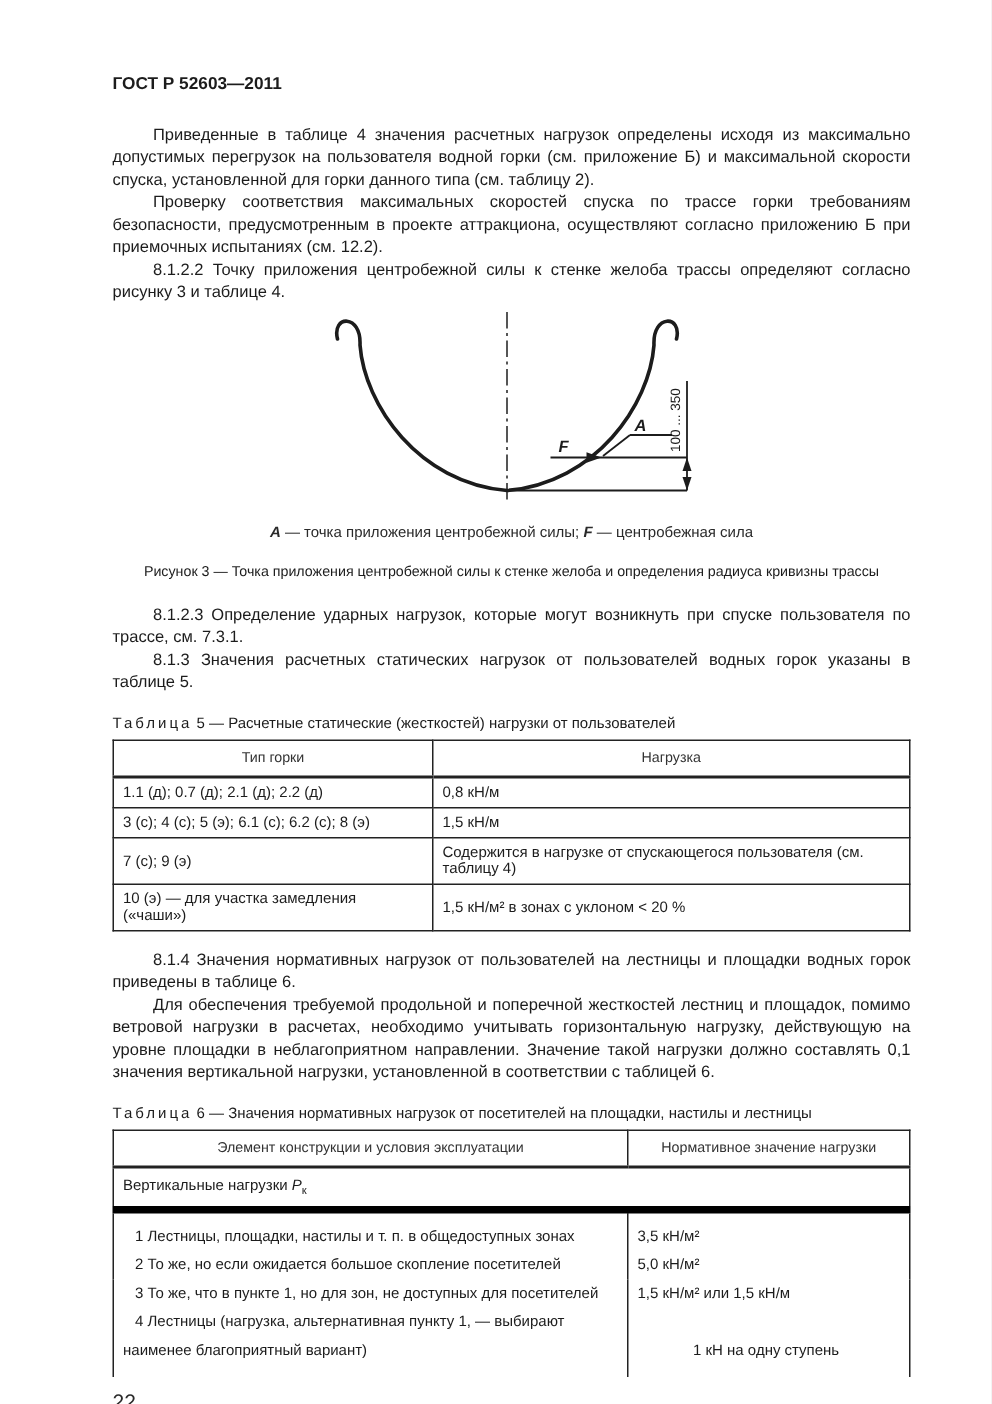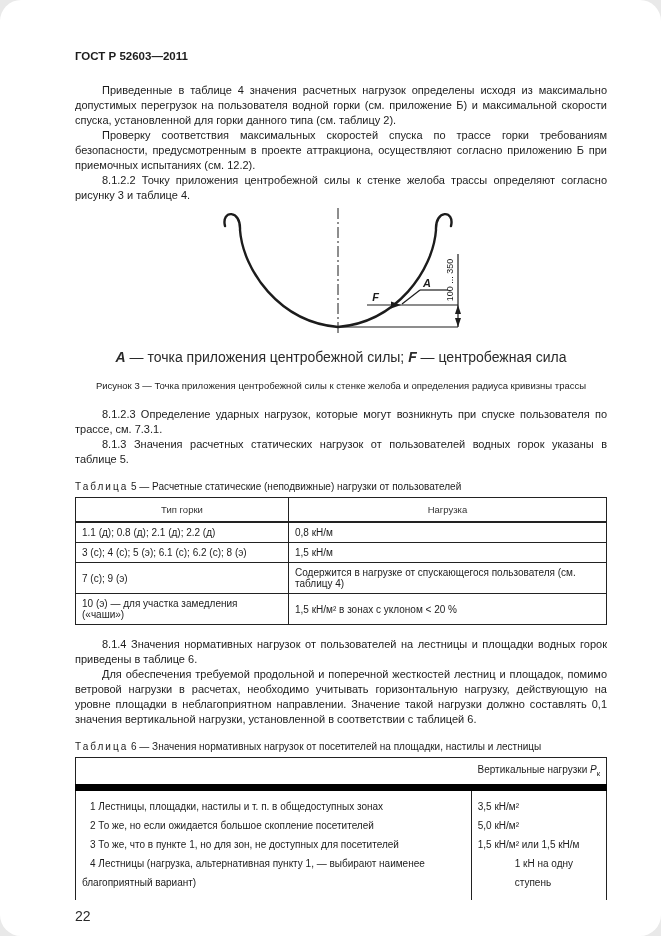--- a/index.html
+++ b/index.html
@@ -6,42 +6,41 @@
   .page{
     position:relative;
     width:661px;height:936px;
     margin:0 auto;
     background:#ffffff;
     color:#1c1c1c;
     font-family:"Liberation Sans","DejaVu Sans",sans-serif;
     box-sizing:border-box;
     padding:50px 54px 0 75px;
     overflow:hidden;
-    border-radius:21px;
   }
   .doc-header{
     font-size:11.5px;
     font-weight:bold;
     margin:0 0 21px 0;
   }
   .para{
     font-size:11px;
     line-height:15px;
     text-align:justify;
     text-indent:27px;
     margin:0;
   }
   
   .figure-wrap{
     margin-top:3px;
     text-align:center;
   }
   .figure-wrap svg{display:inline-block;}
   .fig-legend{
-    font-size:14px;
+    font-size:10px;
     color:#2a2a2a;
     text-align:center;
     margin-top:5px;
   }
   .fig-legend .var{font-style:italic;font-weight:bold;}
   .fig-caption{
     font-size:9.5px;
     text-align:center;
     margin-top:15px;
   }
@@ -69,22 +68,22 @@
     color:#333;
     text-align:center;
     padding:6px 6px;
     border-bottom:2px solid #222;
   }
   
   .t5-c1{width:200px;margin-top:20px;}
   
   .t6-c1{width:330px;}
   table.gost .subheader td{
-    text-align:right;
-    border-bottom:7px solid #000000;
+    text-align:left;
+    border-bottom:5px solid #000000;
     padding:6px 6px;
   }
   table.gost .subheader .var{font-style:italic;}
   table.gost .subheader sub{font-size:7.5px;}
   table.gost tr.body-row td{
     border-top:none;border-bottom:none;
     padding:0 6px;
     line-height:19px;
     vertical-align:top;
   }
@@ -137,30 +136,30 @@
     </div>
 
     <div class="fig-caption">Рисунок 3 — Точка приложения центробежной силы к стенке желоба и определения радиуса кривизны трассы</div>
   </div>
 
   <div class="spacer16"></div>
 
   <p class="para">8.1.2.3 Определение ударных нагрузок, которые могут возникнуть при спуске пользователя по трассе, см. 7.3.1.</p>
   <p class="para">8.1.3 Значения расчетных статических нагрузок от пользователей водных горок указаны в таблице 5.</p>
 
-  <p class="tbl-label"><span class="lw">Таблица</span> <span>5</span><span> — Расчетные статические (неподвижные) нагрузки от пользователей</span></p>
+  <p class="tbl-label"><span class="lw">Таблица</span> <span>5</span><span> — Расчетные статические (жесткостей) нагрузки от пользователей</span></p>
 
   <table class="gost">
     <tbody>
         <tr>
       <th class="t5-c1">Тип горки</th>
       <th>Нагрузка</th>
     </tr>
     <tr>
-      <td>1.1 (д); 0.8 (д); 2.1 (д); 2.2 (д)</td>
+      <td>1.1 (д); 0.7 (д); 2.1 (д); 2.2 (д)</td>
       <td>0,8 кН/м</td>
     </tr>
     <tr>
       <td>3 (с); 4 (с); 5 (э); 6.1 (с); 6.2 (с); 8 (э)</td>
       <td>1,5 кН/м</td>
     </tr>
     <tr>
       <td>7 (с); 9 (э)</td>
       <td>Содержится в нагрузке от спускающегося пользователя (см. таблицу 4)</td>
     </tr>
@@ -173,20 +172,24 @@
 
   <div class="spacer12"></div>
 
   <p class="para">8.1.4 Значения нормативных нагрузок от пользователей на лестницы и площадки водных горок приведены в таблице 6.</p>
   <p class="para">Для обеспечения требуемой продольной и поперечной жесткостей лестниц и площадок, помимо ветровой нагрузки в расчетах, необходимо учитывать горизонтальную нагрузку, действующую на уровне площадки в неблагоприятном направлении. Значение такой нагрузки должно составлять 0,1 значения вертикальной нагрузки, установленной в соответствии с таблицей 6.</p>
 
   <p class="tbl-label"><span class="lw">Таблица</span> <span>6</span><span> — Значения нормативных нагрузок от посетителей на площадки, настилы и лестницы</span></p>
 
   <table class="gost">
     <tbody>
+        <tr>
+      <th class="t6-c1">Элемент конструкции и условия эксплуатации</th>
+      <th>Нормативное значение нагрузки</th>
+    </tr>
     <tr class="subheader">
       <td colspan="2"><span>Вертикальные нагрузки </span><span class="var">P</span><sub>к</sub></td>
     </tr>
     <tr class="body-row first">
       <td>
             <p>1 Лестницы, площадки, настилы и т. п. в общедоступных зонах</p>
           </td>
       <td>3,5 кН/м²</td>
     </tr>
     <tr class="body-row">

